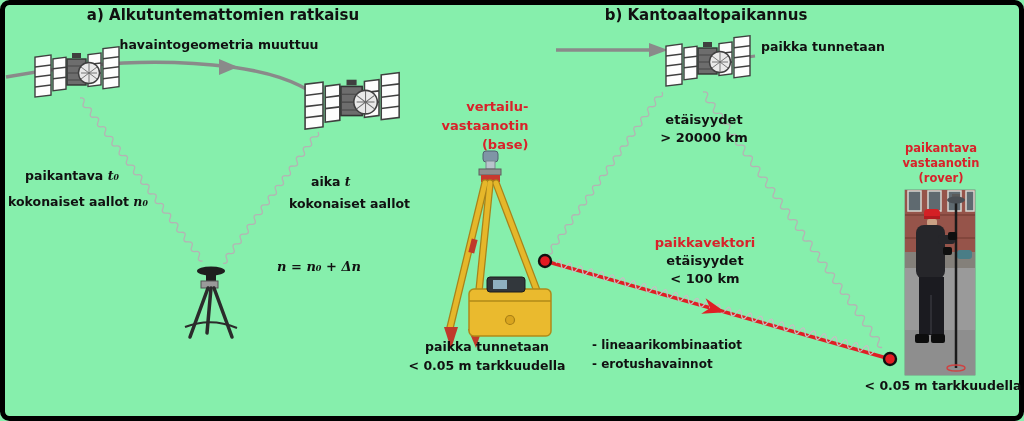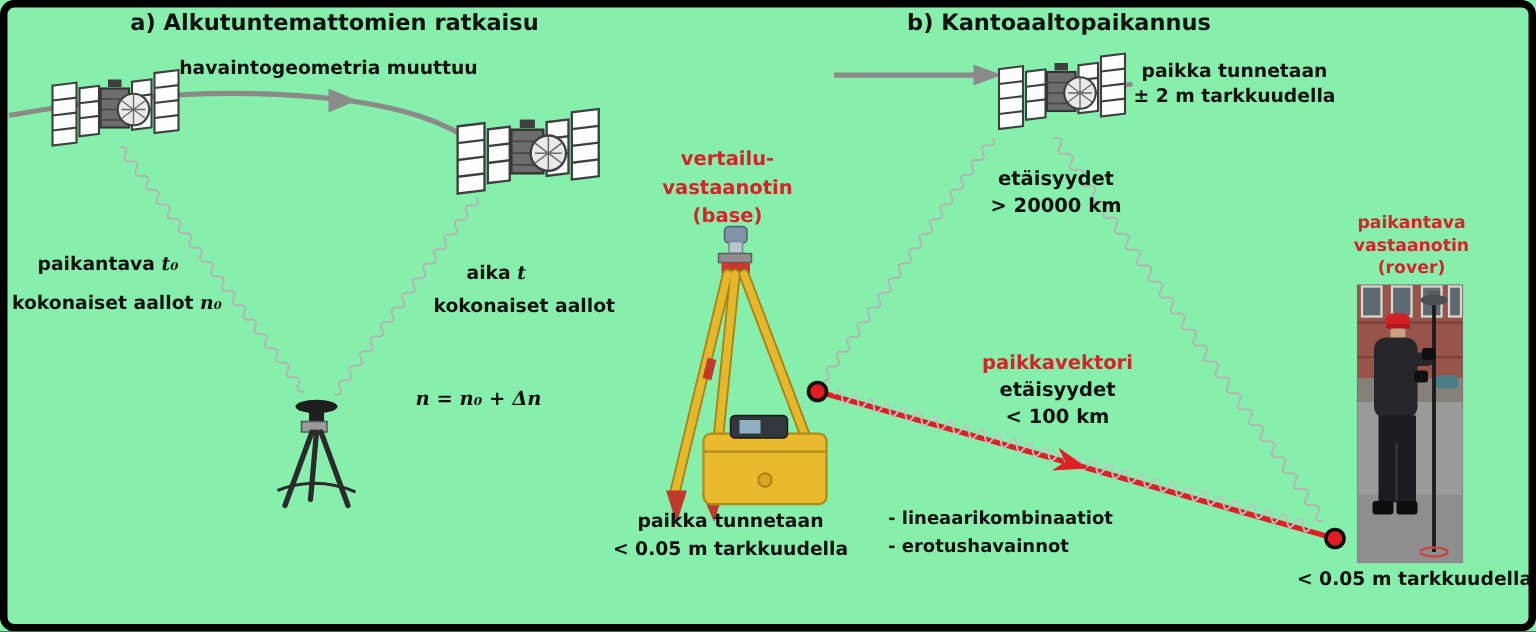--- a/index.html
+++ b/index.html
@@ -6,21 +6,21 @@
   #fig{position:relative;width:1024px;height:421px;background:#86efac;overflow:hidden;
        font-family:"DejaVu Sans","Liberation Sans",sans-serif;}
   #art{position:absolute;left:0;top:0;}
   .lbl{position:absolute;font-weight:bold;color:#111;white-space:nowrap;line-height:1.35;}
   .ctr{transform:translateX(-50%);text-align:center;}
   .red{color:#d8222a;}
   .t-title{font-size:15px;}
   .t-lab{font-size:12.5px;}
   .math{font-family:"DejaVu Serif","Liberation Serif",serif;font-style:italic;font-weight:600;margin-top:40px;}
   .eq{font-size:13px;}
-  .base-lab{font-size:13px;line-height:1.45;}
+  .base-lab{font-size:13px;line-height:1.45;text-align:right;}
   .rover-lab{font-size:11.5px;line-height:1.32;}
   .vec-blk{font-size:13px;line-height:1.4;}
   .phase{font-size:12px;line-height:1.58;}
   .phase .row{display:flex;align-items:center;gap:6px;}
 </style>
 </head>
 <body>
 
 <div id="fig">
 
@@ -167,21 +167,20 @@
 <div class="lbl math eq" style="left:277px;top:218px;">n = n₀ + Δn</div>
 
 <div class="lbl ctr red base-lab" style="left:485px;top:98px;">
   <div>vertailu-</div>
   <div>vastaanotin</div>
   <div>(base)</div>
 </div>
 
 <div class="lbl ctr t-lab" style="left:823px;top:39px;">
   <div>paikka tunnetaan</div>
-  <div>± 2 m tarkkuudella</div>
 </div>
 
 <div class="lbl ctr vec-blk" style="left:704px;top:111px;">
   <div>etäisyydet</div>
   <div>&gt; 20000 km</div>
 </div>
 
 <div class="lbl ctr red rover-lab" style="left:941px;top:141px;">
   <div>paikantava</div>
   <div>vastaanotin</div>

